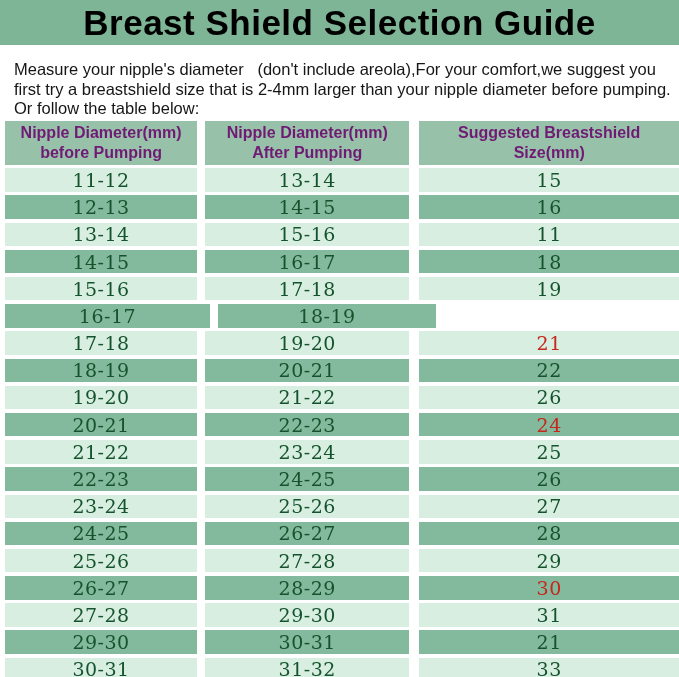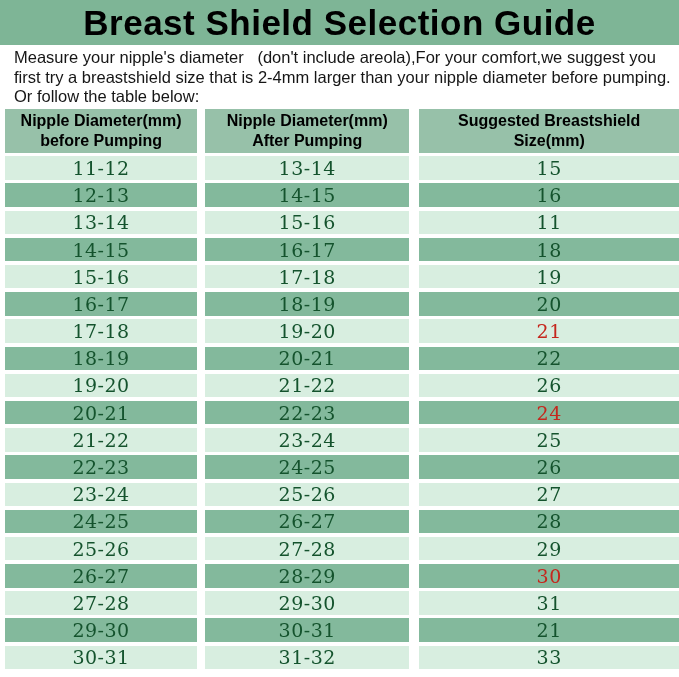--- a/index.html
+++ b/index.html
@@ -12,37 +12,37 @@
     box-sizing:border-box;
   }
   .title-band {
     height:45px;
     background:var(--band-green,#7eb596);
     display:flex; align-items:center; justify-content:center;
     font-size:35px; font-weight:bold; color:#000000;
     letter-spacing:0.5px;
   }
   .intro {
-    padding:3px 8px 0 14px;
+    padding:15px 8px 0 14px;
     font-size:16.5px; line-height:19.5px;
     color:#161616;
   }
   .intro .line { white-space:pre-wrap; }
   .guide-table { margin:2px 0 0 5px; }
   .trow { display:flex; margin-bottom:3.8px; }
   .c1 { width:205px; margin-right:8px; }
   .c2 { width:218px; margin-right:10px; }
   .c3 { width:277px; }
   .cell { display:flex; align-items:center; justify-content:center; box-sizing:border-box; }
   .thead .cell {
     height:44px;
     background:var(--header-green,#97c1a9);
     flex-direction:column;
     font-weight:bold; font-size:16px; line-height:20px;
-    color:#000000; text-align:center;
+    color:#701a75; text-align:center;
   }
   .trow.data .cell {
     height:23.4px;
     font-family:"DejaVu Serif", serif;
     font-size:19px; letter-spacing:0.5px;
     color:#14532d;
   }
   .trow.light .cell { background:var(--row-light,#d8eee0); }
   .trow.green .cell { background:var(--row-green,#83b99c); }
   .trow.data .cell.red { color:var(--highlight-red,#c5271d); }
@@ -102,21 +102,20 @@
 
   <div class="trow data light">
     <div class="cell c1">15-16</div>
     <div class="cell c2">17-18</div>
     <div class="cell c3">19</div>
   </div>
 
   <div class="trow data green">
     <div class="cell c1">16-17</div>
     <div class="cell c2">18-19</div>
-    <div class="cell c3">20</div>
   </div>
 
   <div class="trow data light">
     <div class="cell c1">17-18</div>
     <div class="cell c2">19-20</div>
     <div class="cell c3 red">21</div>
   </div>
 
   <div class="trow data green">
     <div class="cell c1">18-19</div>

